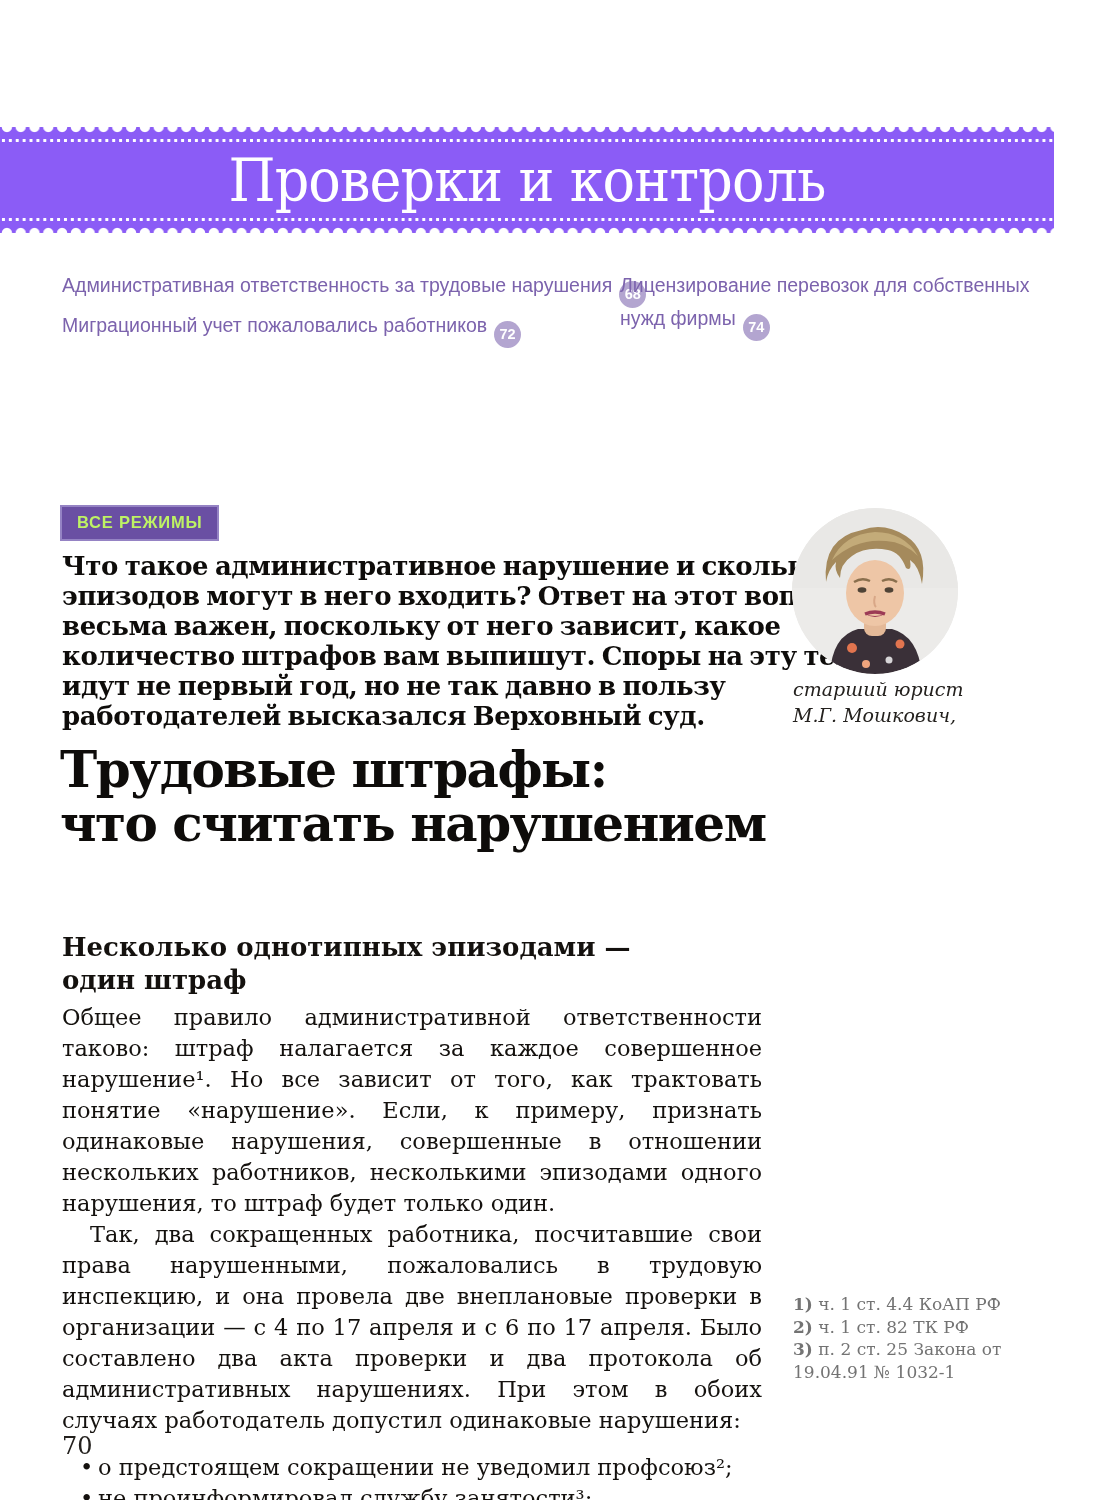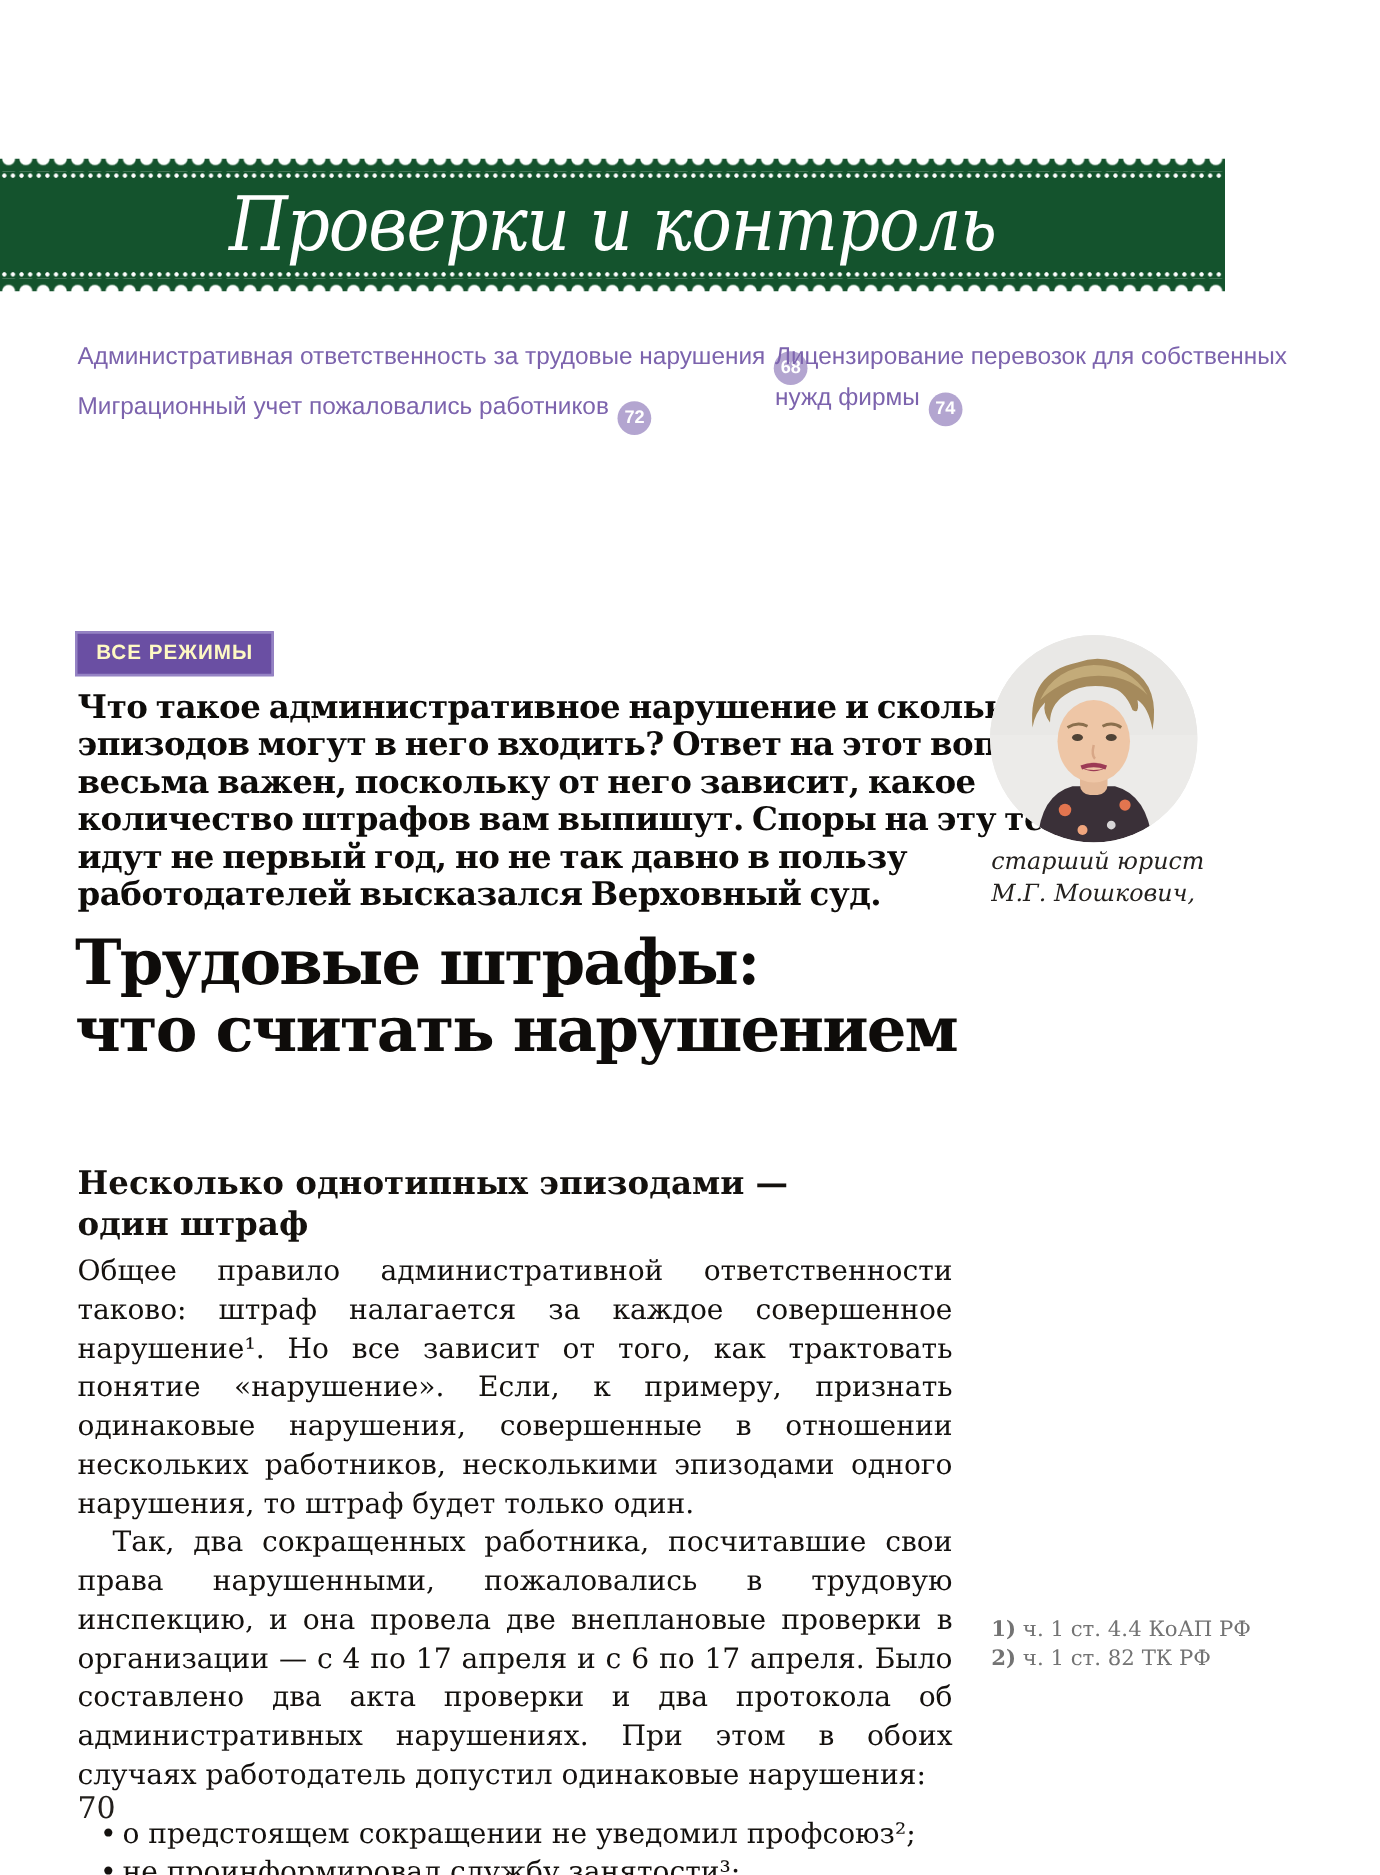--- a/index.html
+++ b/index.html
@@ -1,20 +1,20 @@
 <!DOCTYPE html>
 <html lang="ru"><head>
 <meta charset="utf-8">
 <style>
   html,body{margin:0;padding:0;background:#ffffff;}
   .page{position:relative;width:1104px;height:1500px;background:#ffffff;overflow:hidden;
         font-family:"DejaVu Serif", serif;color:#181512;}
 
   
-  .banner{position:absolute;left:0;top:127px;width:980px;height:106px;background:#14532d;font-style:italic;}
+  .banner{position:absolute;left:0;top:127px;width:1054px;height:106px;background:#8b5cf6;}
   .banner .scallop-top{position:absolute;left:0;right:0;top:-1px;height:11px;
     background-image:radial-gradient(circle at 6.9px 1px,#ffffff 4.6px,rgba(255,255,255,0) 5.6px);
     background-size:13.8px 11px;background-repeat:repeat-x;}
   .banner .scallop-bottom{position:absolute;left:0;right:0;bottom:-1px;height:11px;
     background-image:radial-gradient(circle at 6.9px 10px,#ffffff 4.6px,rgba(255,255,255,0) 5.6px);
     background-size:13.8px 11px;background-repeat:repeat-x;}
   .banner .dots-top{position:absolute;left:0;right:0;top:11px;height:5px;
     background-image:radial-gradient(circle at 3.45px 2.5px,#ffffff 1.4px,rgba(255,255,255,0) 2px);
     background-size:6.9px 5px;background-repeat:repeat-x;}
   .banner .dots-bottom{position:absolute;left:0;right:0;bottom:11px;height:5px;
@@ -31,21 +31,21 @@
   .toc-col.left{left:62px;width:560px;}
   .toc-col.right{left:620px;width:430px;}
   .toc-item{line-height:33px;margin-bottom:1px;}
   .toc-col.left .toc-item{white-space:nowrap;}
   .toc-badge{display:inline-flex;align-items:center;justify-content:center;
     width:27px;height:27px;border-radius:50%;background:#b3a5d0;color:#ffffff;
     font-size:14.5px;font-weight:bold;margin-left:7px;vertical-align:-7px;}
 
   
   .regime-badge{position:absolute;left:60px;top:505px;background:#6a4fa3;border:2px solid #9583c4;
-    color:#fef9c3;font-family:"Liberation Sans", sans-serif;font-weight:bold;font-size:16.5px;
+    color:#bef264;font-family:"Liberation Sans", sans-serif;font-weight:bold;font-size:16.5px;
     letter-spacing:0.8px;padding:6px 15px 7px 15px;}
 
   
   .lede{position:absolute;left:62px;top:551px;width:740px;font-weight:bold;
     font-size:26px;color:#0e0c0a;letter-spacing:-0.4px;word-spacing:-2px;}
   .lede-line{line-height:30px;white-space:nowrap;}
 
   
   .author-photo{position:absolute;left:792px;top:508px;width:166px;height:166px;border-radius:50%;
     overflow:hidden;background:#ebeae8;}
@@ -190,17 +190,18 @@
         <li>не проинформировал службу занятости³;</li>
       </ul>
   </div>
 
   <div class="footnotes">
 
       <div class="fn"><span class="fn-num">1)</span> <span>ч. 1 ст. 4.4 КоАП РФ</span></div>
 
       <div class="fn"><span class="fn-num">2)</span> <span>ч. 1 ст. 82 ТК РФ</span></div>
 
+      <div class="fn"><span class="fn-num">3)</span> <span>п. 2 ст. 25 Закона от 19.04.91 №&nbsp;1032-1</span></div>
     </div>
 
   <div class="page-number">70</div>
 
 </div>
 
 </body></html>

